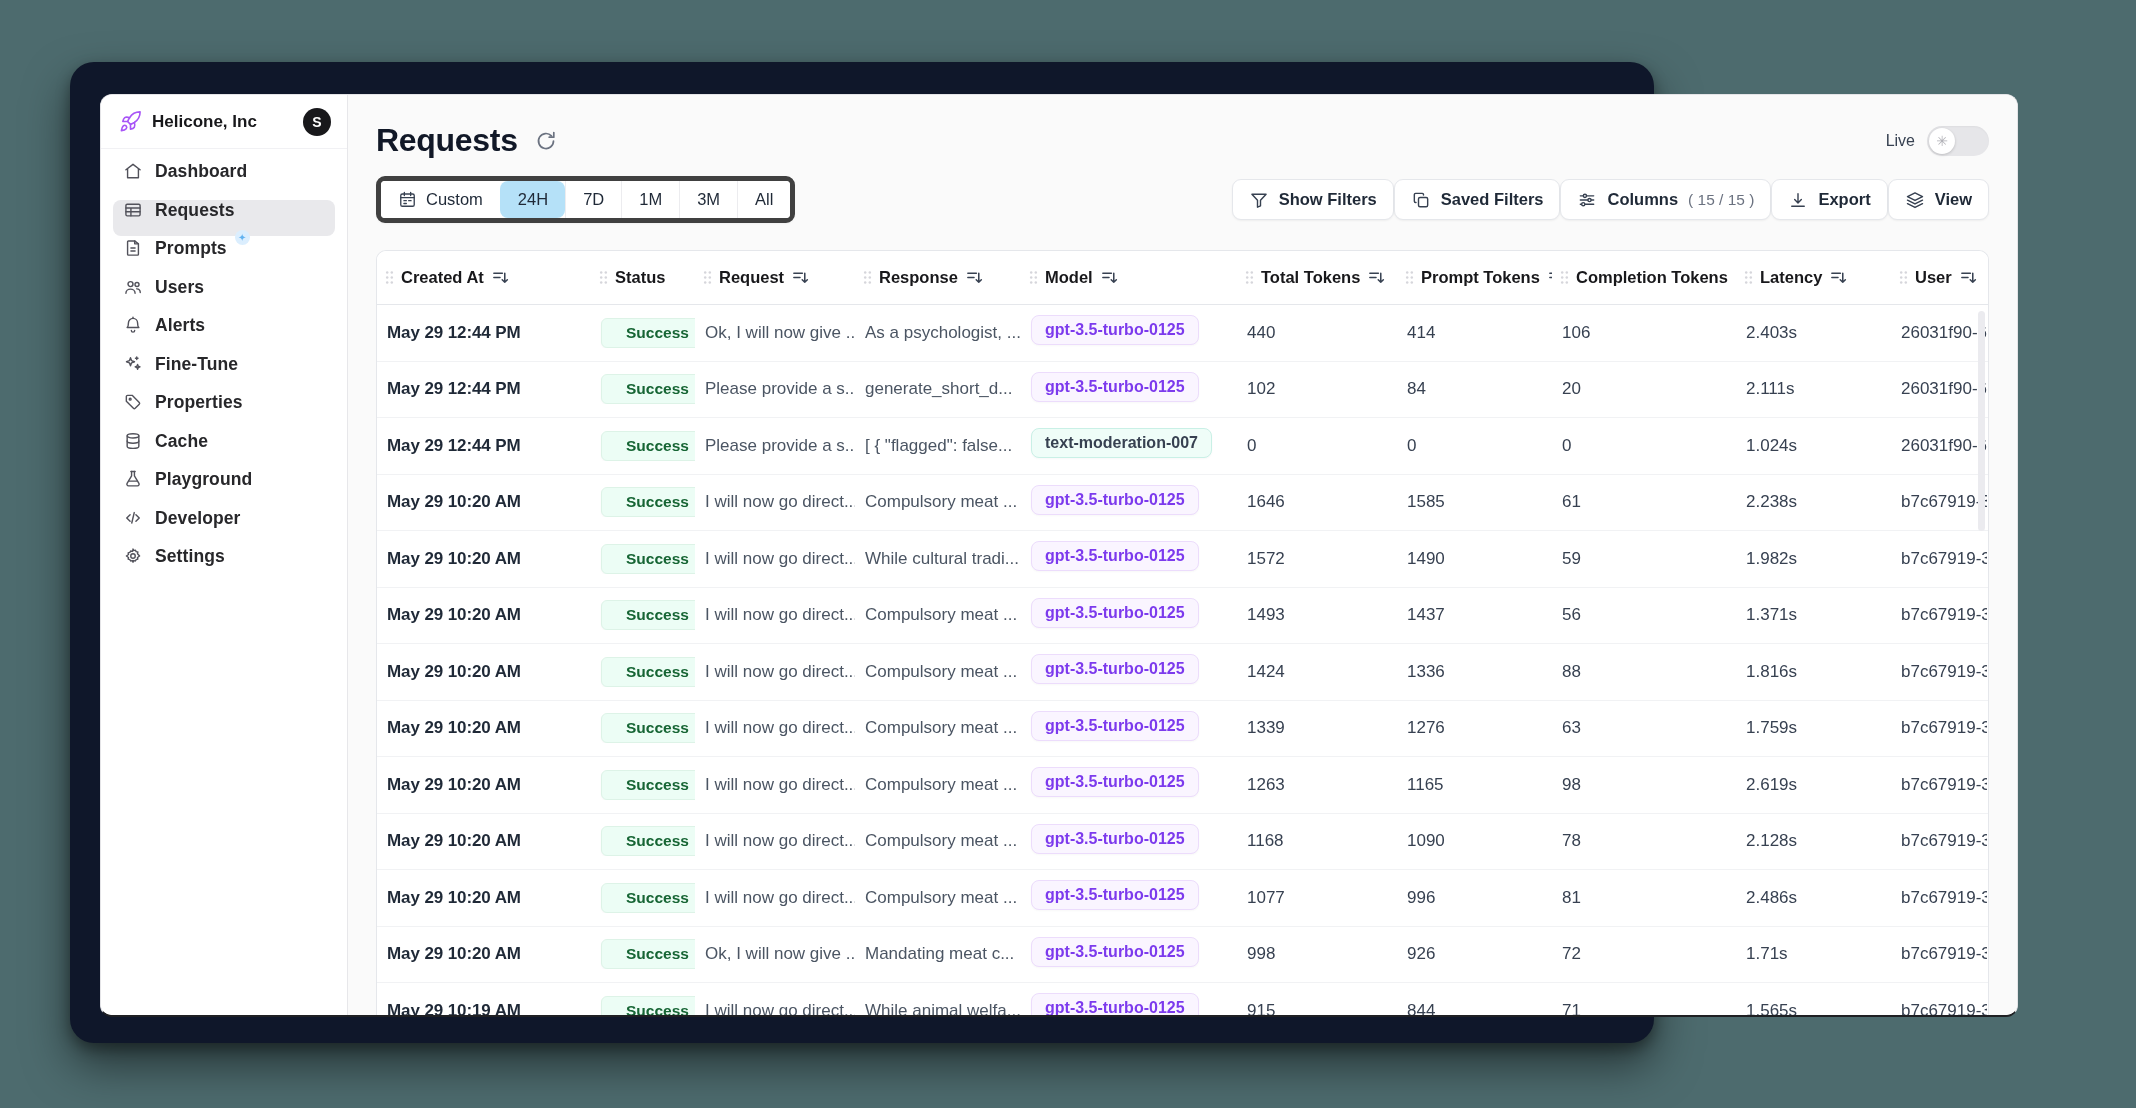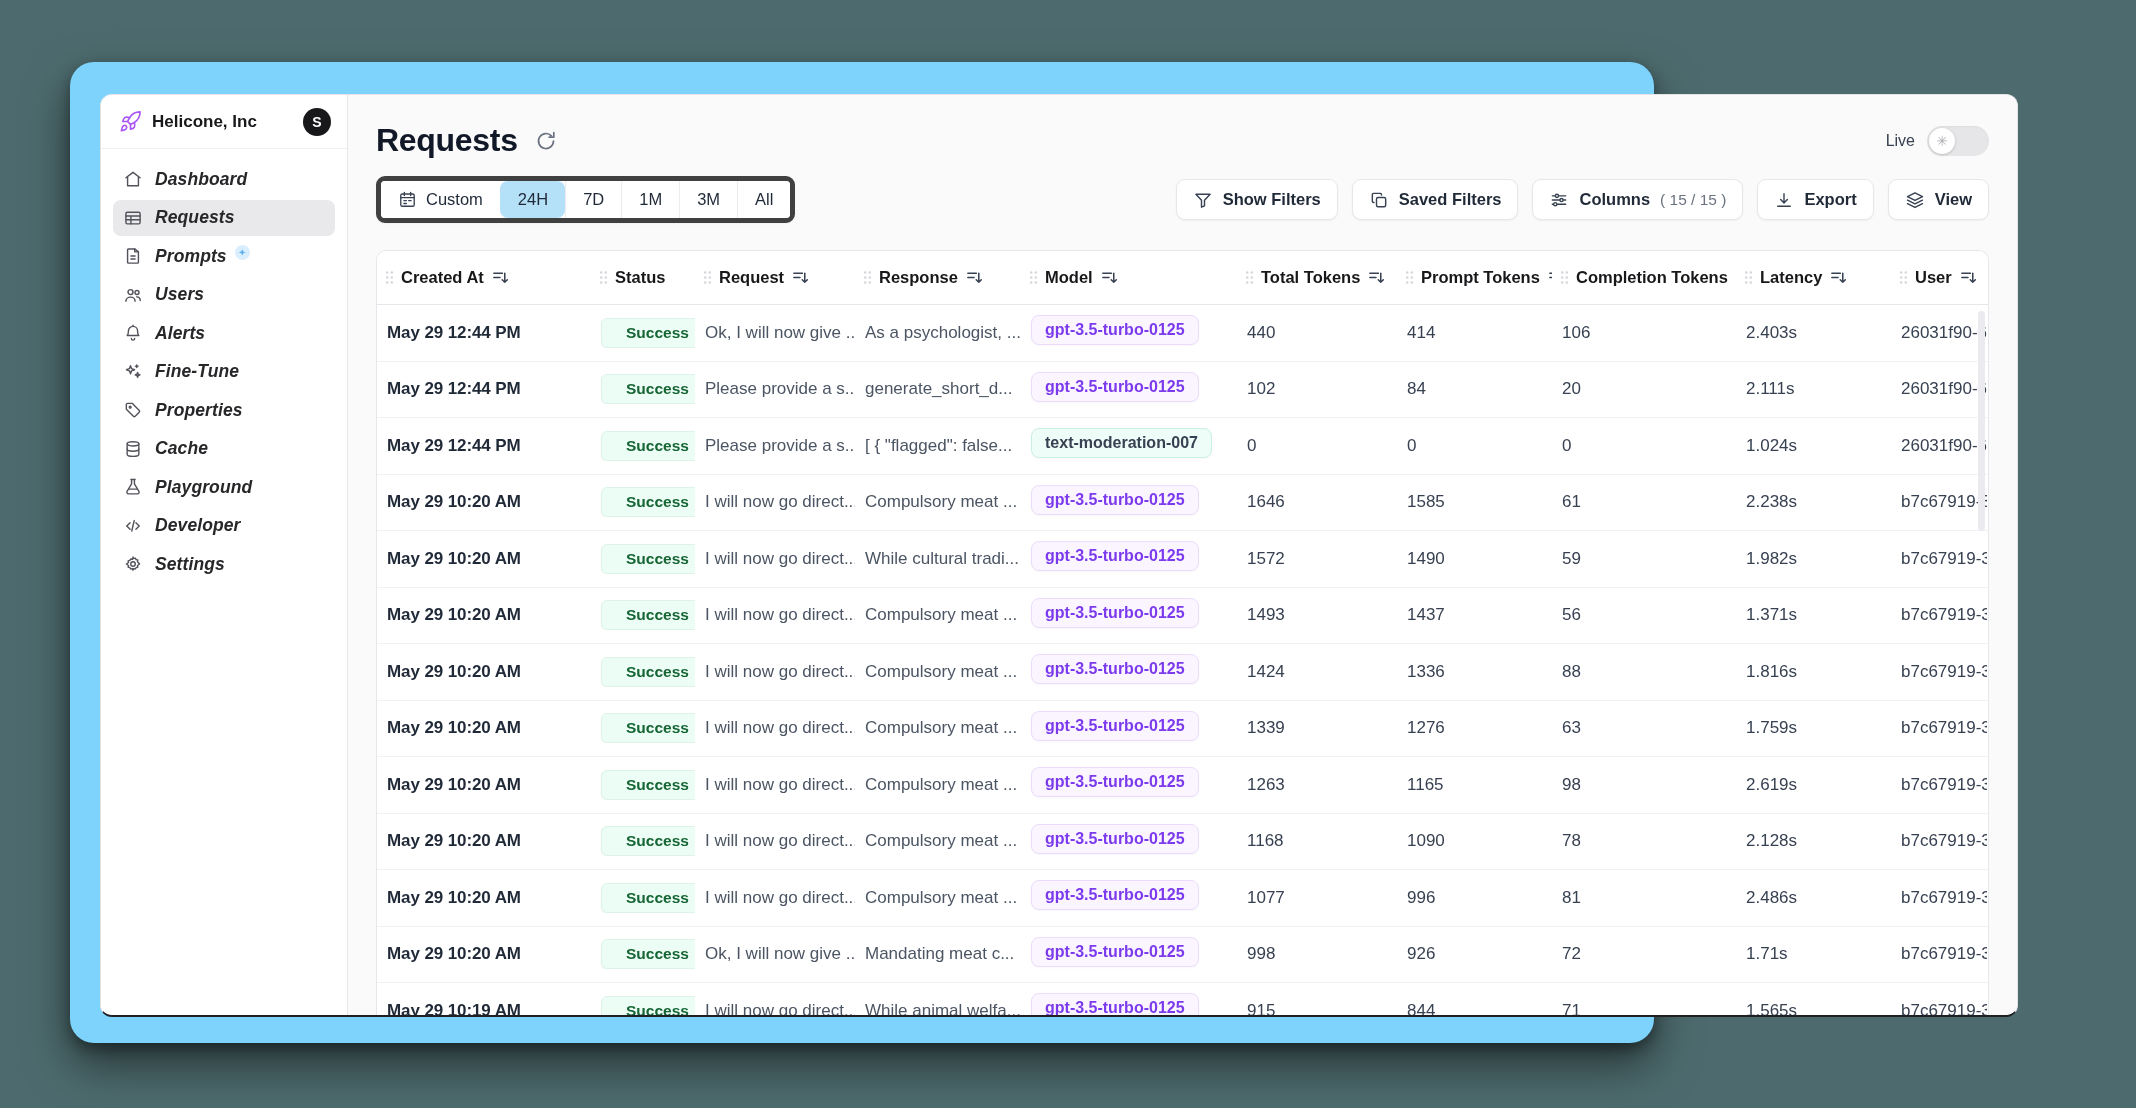--- a/index.html
+++ b/index.html
@@ -4,21 +4,21 @@
 <style>
   * { margin:0; padding:0; box-sizing:border-box; }
   html,body { width:2136px; height:1108px; overflow:hidden; }
   body {
     font-family:"Liberation Sans","DejaVu Sans",sans-serif;
     background:var(--page-bg,#4d6b6e);
     position:relative;
   }
   .frame-card{
     position:absolute; left:70px; top:62px; width:1584px; height:981px;
-    background:#7dd3fc; border-radius:24px;
+    background:#0f172a; border-radius:24px;
     box-shadow:0 22px 45px rgba(0,0,0,0.50), 0 6px 14px rgba(0,0,0,0.35);
   }
   .app-window{
     position:absolute; left:30px; top:32px; width:1918px; height:923px;
     background:#ffffff; border:1px solid #e4e4e7; border-bottom:2px solid #1f2023;
     border-radius:12px; overflow:hidden; display:flex;
   }
   .watermark{
     position:absolute; left:30px; top:170px; width:440px; height:660px; z-index:0;
     background:rgba(203,209,218,0.10);
@@ -35,22 +35,22 @@
     border-bottom:1px solid #f1f1f4;
   }
   .sidebar-header .org-name{ font-size:17px; font-weight:700; color:#18181b; margin-left:10px; flex:1; }
   .rocket{ width:23px; height:23px; color:var(--rocket-purple,#a855f7); }
   .avatar{
     width:28px; height:28px; border-radius:50%; background:var(--avatar-bg,#18181b);
     color:#fff; font-size:14px; font-weight:700; display:flex; align-items:center; justify-content:center;
   }
   .nav{ padding:12px 12px; }
   .nav-item{
-    display:flex; align-items:center; height:36px; padding:0 10px; margin-bottom:2.5px;
-    border-radius:8px; cursor:pointer; color:#27272a;font-style:italic;
+    display:flex; align-items:flex-start; height:36px; padding:0 10px; margin-bottom:2.5px;
+    border-radius:8px; cursor:pointer; color:#27272a;
   }
   .nav-item.active{ background:var(--sidebar-active-bg,#e9e9ec); }
   .nav-item .nicon{ width:20px; height:20px; color:#52525b; margin-right:12px; flex:none; }
   .nav-item .nlabel{ font-size:17.5px; font-weight:600; letter-spacing:.1px; }
   .nav-badge{
     width:15px; height:15px; border-radius:50%; background:#dbeefe; color:#60b2f1;
     font-size:10px; line-height:15px; text-align:center; margin-left:8px; margin-top:-8px;
   }
   
   .main{ flex:1; background:#fafafa; position:relative; z-index:1; display:flex; flex-direction:column; min-width:0; }
@@ -76,21 +76,21 @@
     display:flex; align-items:stretch; background:#fff; border:5px solid #404040;
     border-radius:9px; overflow:hidden; box-shadow:0 1px 2px rgba(0,0,0,0.04);
   }
   .seg{
     padding:9px 17px; font-size:16.5px; font-weight:500; color:#1f2937; cursor:pointer;
     display:flex; align-items:center; gap:9px; border-left:1px solid #ececef; background:#fff;
   }
   .seg:first-child{ border-left:none; }
   .seg.active{ background:var(--selected-range-bg,#b5e1f8); border-radius:8px; border-left-color:transparent; }
   .seg .cicon{ width:19px; height:19px; color:#374151; }
-  .tb-buttons{ display:flex; gap:14px; }
+  .tb-buttons{ display:flex; }
   .tb-btn{
     height:41px; padding:0 16px; background:#fff; border:1px solid #e5e7eb; border-radius:9px;
     box-shadow:0 1px 2px rgba(0,0,0,0.05); display:flex; align-items:center; gap:10px;
     font-size:16.5px; font-weight:600; color:#1f2937; cursor:pointer; white-space:nowrap;
   }
   .tb-btn .bicon{ width:20px; height:20px; color:#374151; flex:none; }
   .tb-btn .suffix{ font-weight:400; color:#6b7280; font-size:15.5px; }
   
   .table-card{
     margin:27px 28px 0 28px; flex:1; background:#fff; border:1px solid #e5e7eb;

